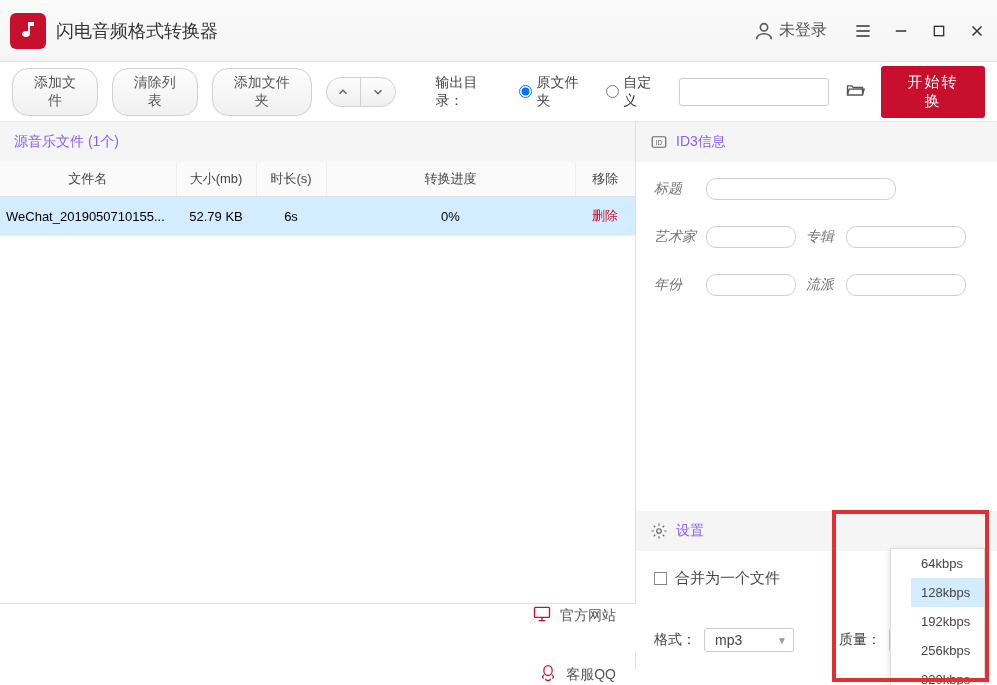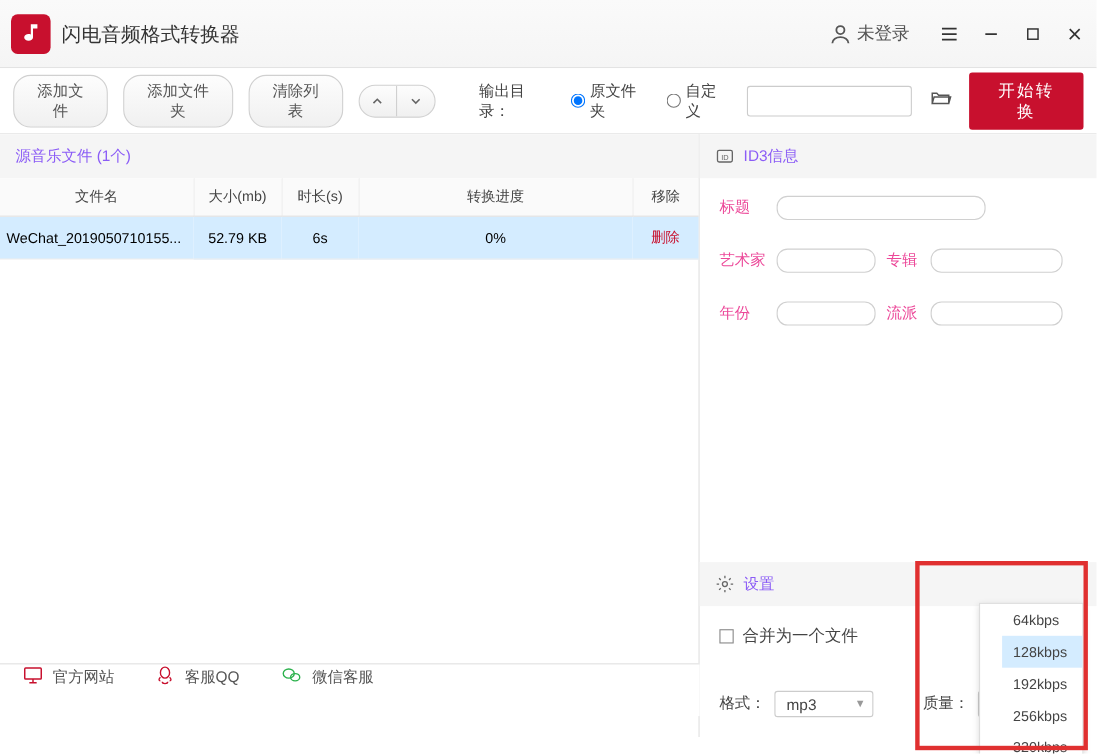--- a/index.html
+++ b/index.html
@@ -40,21 +40,21 @@
 .tbl th { background: #fafafa; font-weight: normal; font-size: 13px; color: #444; padding: 8px 4px; border-bottom: 1px solid #e0e0e0; border-right: 1px solid #eee; }
 .tbl th:last-child { border-right: none; }
 .tbl td { font-size: 13px; padding: 10px 6px; text-align: center; border-bottom: 1px solid #eee; }
 .tbl tr.selected td { background: #d4ecff; }
 .tbl td.fname { text-align: left; white-space: nowrap; overflow: hidden; text-overflow: ellipsis; }
 .tbl td.remove a { color: #c8102e; cursor: pointer; text-decoration: none; }
 
 
 .form-area { padding: 16px 18px; flex: 1; }
 .form-row { display: flex; align-items: center; margin-bottom: 26px; gap: 10px; }
-.form-row .flabel { color: #ec4899; font-size: 14px; width: 42px; }
+.form-row .flabel { color: #737373; font-size: 14px; width: 42px; font-style: italic; }
 .form-row .flabel.narrow { width: 30px; }
 .form-row input[type=text] { border: 1px solid #d0d0d0; border-radius: 10px; height: 22px; padding: 0 8px; }
 .form-row .wide { width: 190px; }
 .form-row .mid { width: 90px; }
 
 .settings-body { padding: 18px; }
 .chk-row { display: flex; align-items: center; gap: 8px; margin-bottom: 40px; color: #444; font-size: 15px; }
 .chk-box { width: 13px; height: 13px; border: 1px solid #888; display: inline-block; }
 .fmt-row { display: flex; align-items: center; gap: 8px; font-size: 14px; color: #444; }
 .combo { border: 1px solid #ccc; border-radius: 3px; height: 24px; padding: 0 22px 0 10px; position: relative; display: inline-flex; align-items: center; background: #fff; cursor: pointer; min-width: 90px; }
@@ -62,21 +62,21 @@
 
 
 .dropdown { position: absolute; right: 12px; top: 548px; width: 95px; background: #fff; border: 1px solid #ddd; box-shadow: 0 2px 6px rgba(0,0,0,.15); }
 .dropdown .opt { padding: 7px 10px; font-size: 13px; color: #444; cursor: pointer; margin-left: 20px; }
 .dropdown .opt.sel { background: #d4ecff; }
 
 
 .highlight-box { position: absolute; border: 4px solid #e03030; pointer-events: none; right: 8px; top: 510px; width: 157px; height: 172px; }
 
 
-.footer { position: absolute; bottom: 34px; left: 0; right: 0; height: 48px; border-top: 1px solid #e0e0e0; display: flex; align-items: flex-start; padding: 0 20px; gap: 36px; background: #fff; width: 636px; }
+.footer { position: absolute; bottom: 34px; left: 0; right: 0; height: 48px; border-top: 1px solid #e0e0e0; display: flex; align-items: flex-end; padding: 0 20px; gap: 36px; background: #fff; width: 636px; flex-direction: column; }
 .footer .flink { display: flex; align-items: center; gap: 8px; color: #555; font-size: 14px; cursor: pointer; }
 .footer .flink .ico { color: #c8102e; }
 .footer .flink .ico.green { color: #2bb14c; }
 </style>
 </head>
 <body>
 
 <div class="titlebar">
   <div class="logo">
     <svg viewBox="0 0 24 24">
@@ -109,22 +109,22 @@
     <div class="win-btn">
       <svg width="18" height="18" viewBox="0 0 24 24">
           <path stroke="#333" stroke-width="2" d="M6 6l12 12M18 6L6 18"></path>
         </svg>
     </div>
   </div>
 </div>
 
 <div class="toolbar">
   <button class="pill-btn">添加文件</button>
+  <button class="pill-btn">清除列表</button>
   <button class="pill-btn">添加文件夹</button>
-  <button class="pill-btn">清除列表</button>
   <div class="arrow-group">
     <div class="arrow">
       <svg width="14" height="14" viewBox="0 0 24 24">
           <path fill="none" stroke="#666" stroke-width="2.5" d="M6 15l6-6 6 6"></path>
         </svg>
     </div>
     <div class="arrow">
       <svg width="14" height="14" viewBox="0 0 24 24">
           <path fill="none" stroke="#666" stroke-width="2.5" d="M6 9l6 6 6-6"></path>
         </svg>

